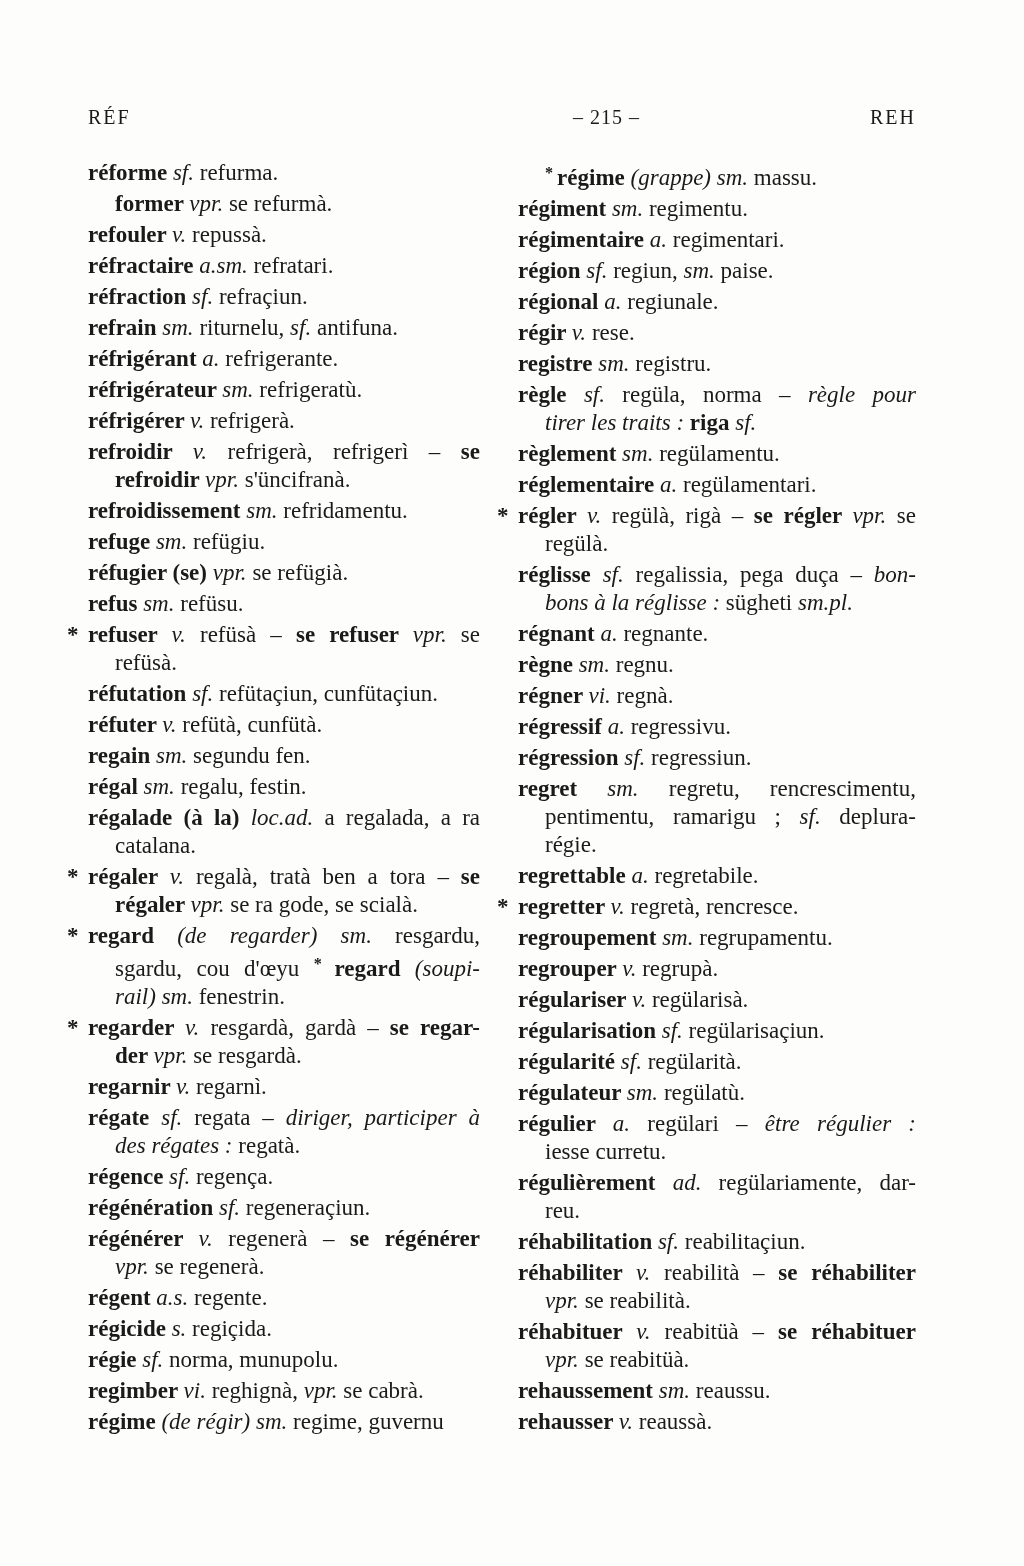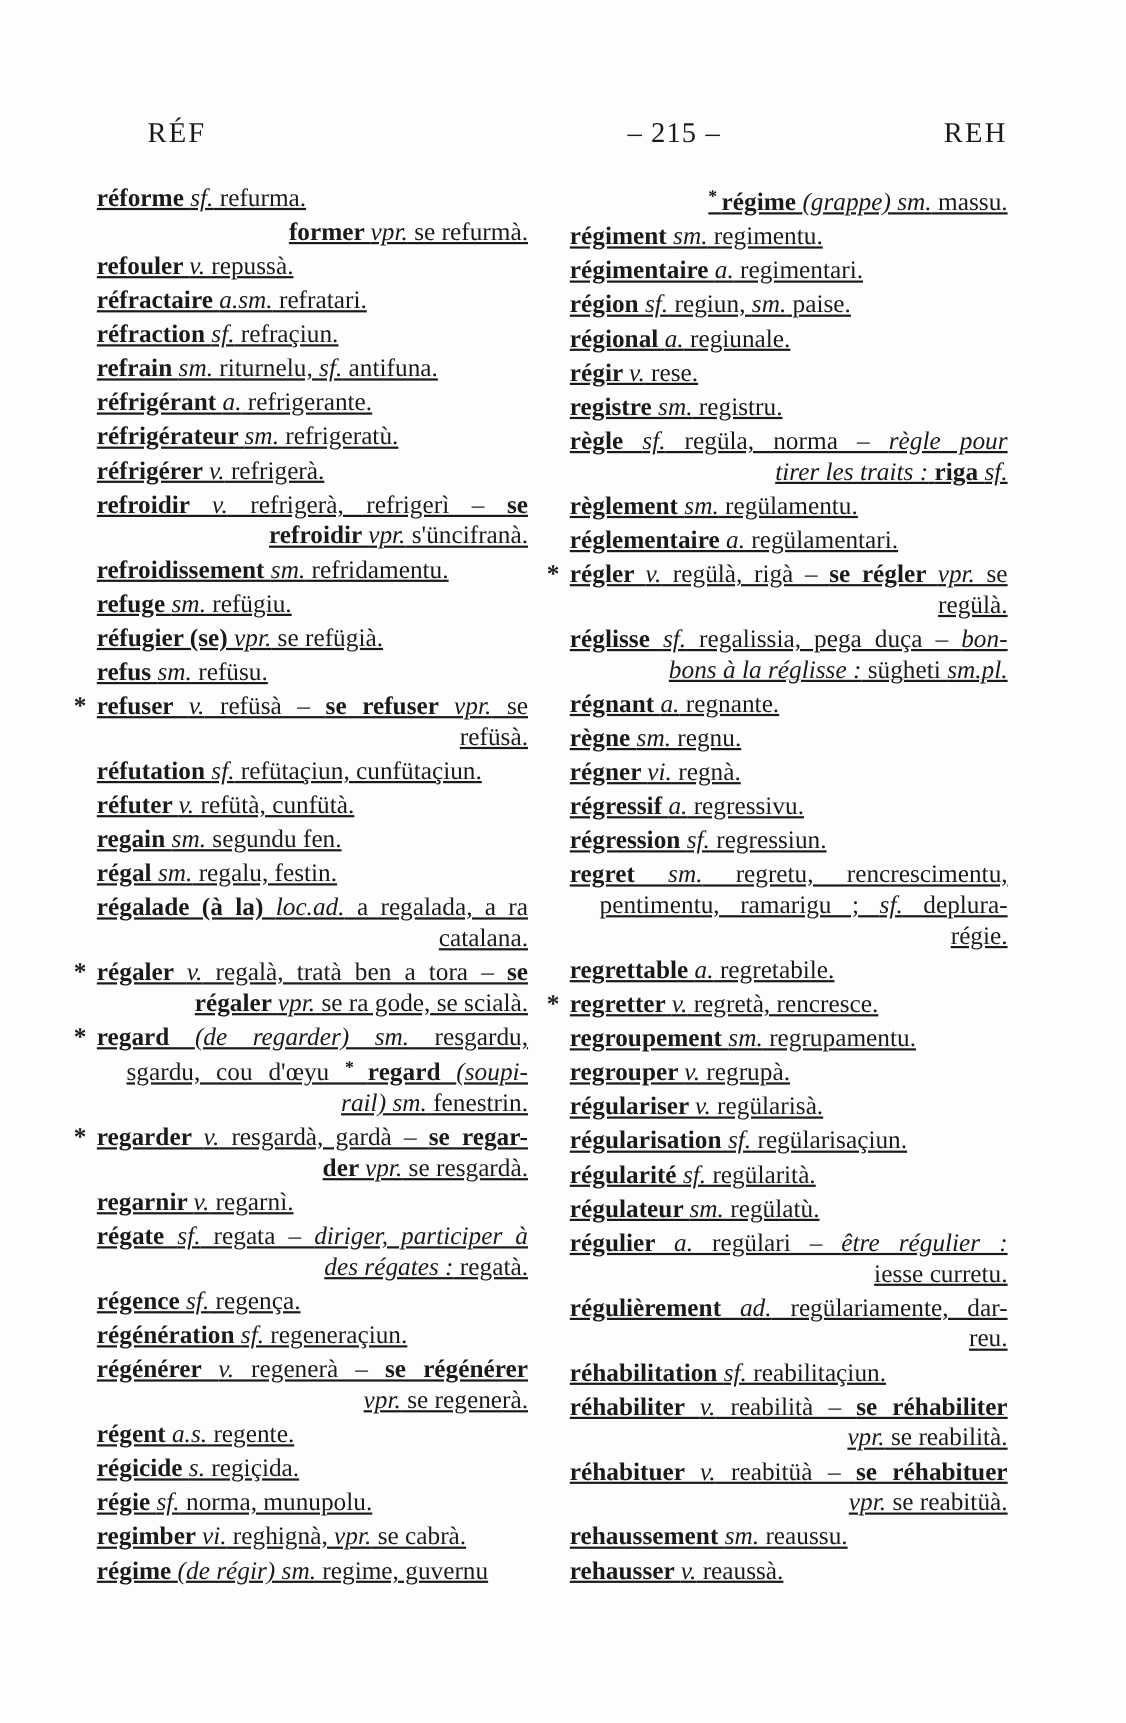--- a/index.html
+++ b/index.html
@@ -14,45 +14,44 @@
   }
   .page {
     box-sizing: border-box;
     width: 1024px;
     height: 1566px;
     padding: 106px 108px 0 88px;
   }
   .header {
     display: flex;
     align-items: baseline;
-    font-size: 26px;
+    font-size: 20px;
     margin-bottom: 30px;
-    margin-left: 46px;
   }
   .header .h-left, .header .h-right {
     flex: 1;
     letter-spacing: 2px;
   }
   .header .h-center { flex: 1; text-align: right; letter-spacing: 1px; }
   .header .h-right { text-align: right; }
   .columns {
     display: flex;
     gap: 38px;
   }
-  .col { box-sizing: border-box; text-decoration: underline; }
+  .col { box-sizing: border-box; }
   .col-left  { width: 392px; }
   .col-right { width: 398px; }
   .entry {
     position: relative;
     font-size: 23px;
     line-height: 28px;
     margin-bottom: 3px;
   }
   .line { min-height: 28px; }
-  .line.ind { padding-left: 27px; text-align: right; }
+  .line.ind { padding-left: 27px; }
   .line.j {
     text-align: justify;
     text-align-last: justify;
     text-justify: inter-word;
   }
   .seg-b { font-weight: bold; }
   .seg-i { font-style: italic; }
   .seg-r { }
   .seg-st {
     font-weight: bold;

